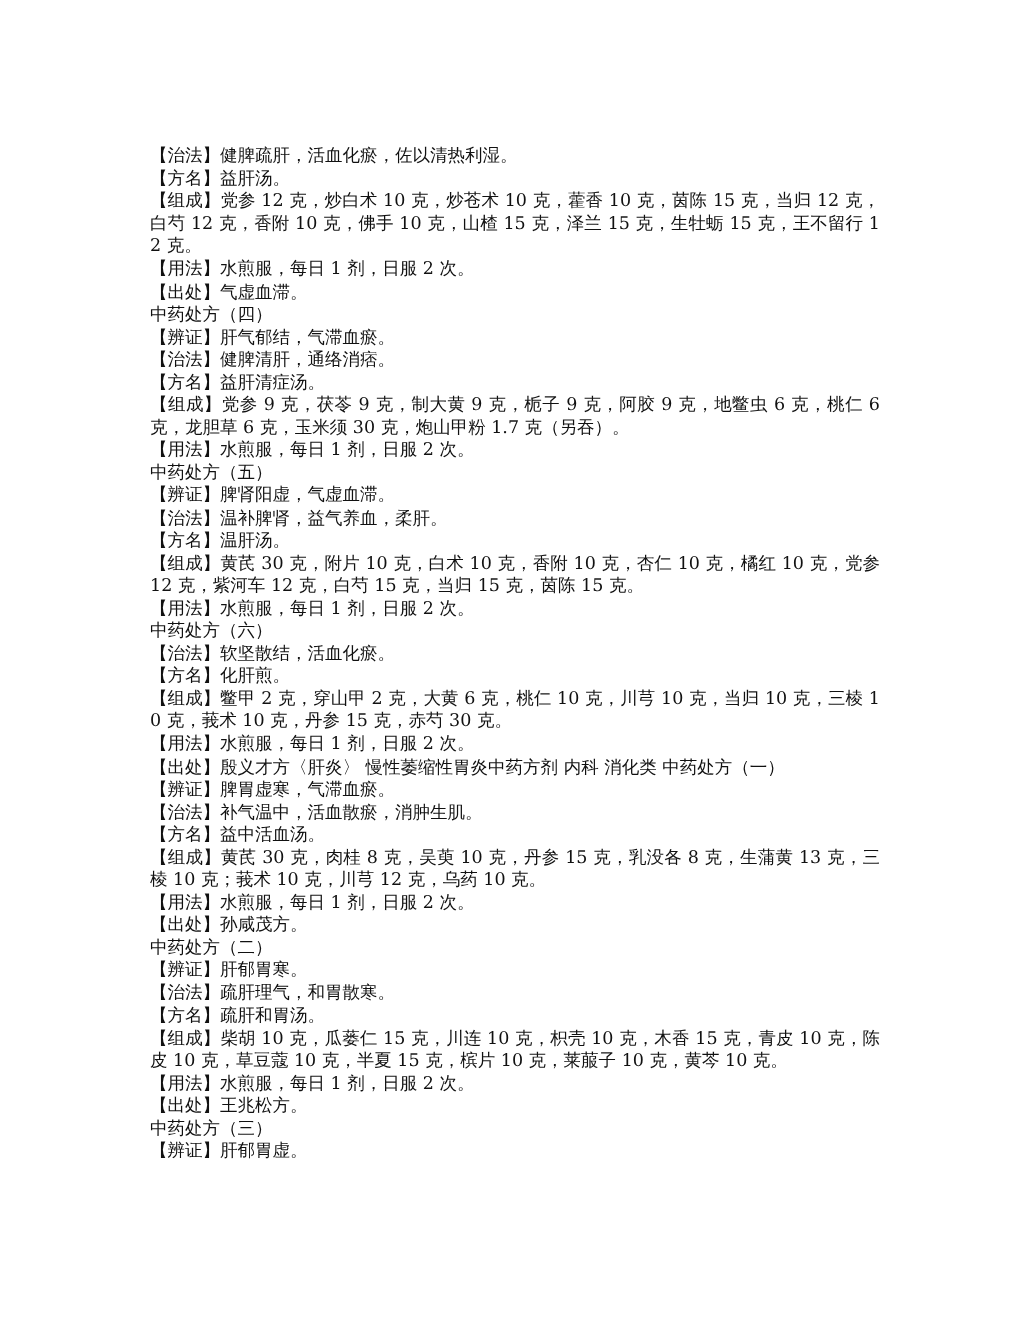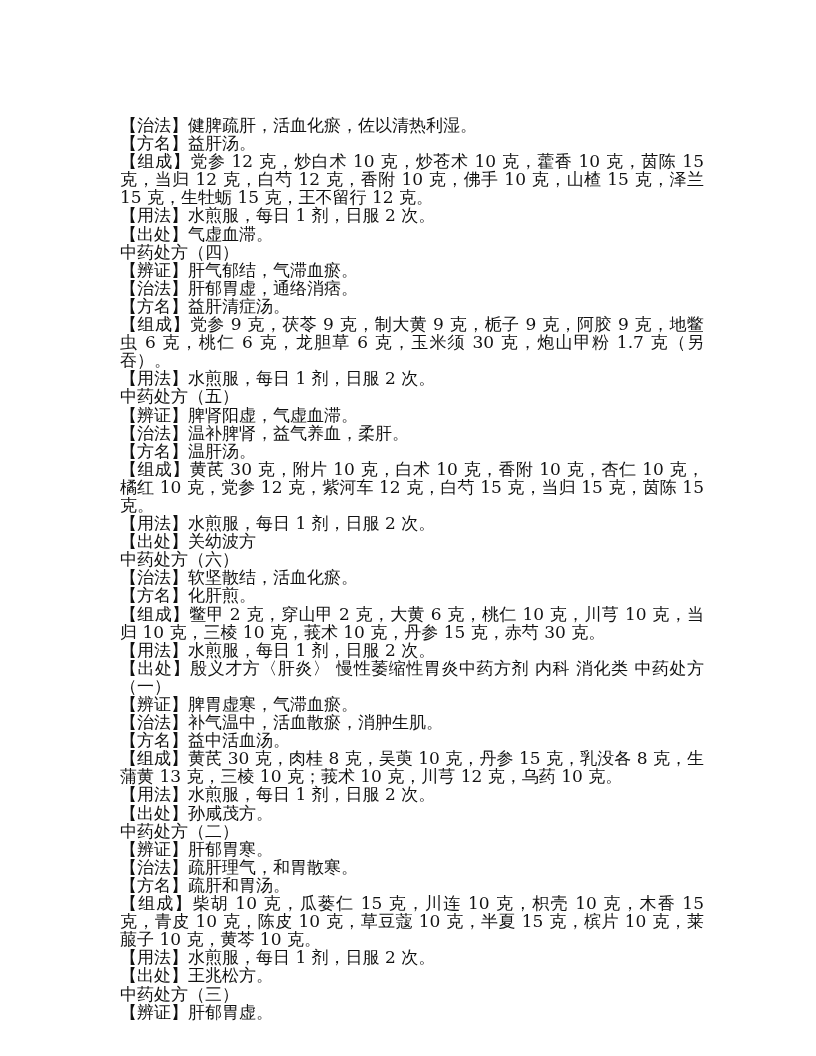--- a/index.html
+++ b/index.html
@@ -3,50 +3,49 @@
   <meta charset="utf-8">
   <style>
     html, body { margin: 0; padding: 0; background: #ffffff; }
     body { width: 816px; height: 1056px; position: relative; overflow: hidden; }
     .page {
       position: absolute;
       left: 120px;
       top: 116px;
       width: 584px;
       font-family: "DejaVu Serif", "Liberation Serif", serif;
-      font-size: 17px;
+      font-size: 14px;
       line-height: 18.1px;
       color: #111111;
     }
     .line { white-space: nowrap; overflow: visible; }
     .wrap { white-space: normal; word-break: break-all; text-align: justify; }
     .tag { }
   </style>
 </head>
 <body>
 
 <div class="page" id="page">
     <div class="line wrap"><span class="tag">【治法】</span><span>健脾疏肝，活血化瘀，佐以清热利湿。</span></div>
     <div class="line wrap"><span class="tag">【方名】</span><span>益肝汤。</span></div>
     <div class="line wrap"><span class="tag">【组成】</span><span>党参 12 克，炒白术 10 克，炒苍术 10 克，藿香 10 克，茵陈 15 克，当归 12 克，白芍 12 克，香附 10 克，佛手 10 克，山楂 15 克，泽兰 15 克，生牡蛎 15 克，王不留行 12 克。</span></div>
     <div class="line wrap"><span class="tag">【用法】</span><span>水煎服，每日 1 剂，日服 2 次。</span></div>
     <div class="line wrap"><span class="tag">【出处】</span><span>气虚血滞。</span></div>
     <div class="line wrap"><span>中药处方（四）</span></div>
     <div class="line wrap"><span class="tag">【辨证】</span><span>肝气郁结，气滞血瘀。</span></div>
-    <div class="line wrap"><span class="tag">【治法】</span><span>肝郁胃虚，通络消痞。</span></div>
+    <div class="line wrap"><span class="tag">【治法】</span><span>健脾清肝，通络消痞。</span></div>
     <div class="line wrap"><span class="tag">【方名】</span><span>益肝清症汤。</span></div>
     <div class="line wrap"><span class="tag">【组成】</span><span>党参 9 克，茯苓 9 克，制大黄 9 克，栀子 9 克，阿胶 9 克，地鳖虫 6 克，桃仁 6 克，龙胆草 6 克，玉米须 30 克，炮山甲粉 1.7 克（另吞）。</span></div>
     <div class="line wrap"><span class="tag">【用法】</span><span>水煎服，每日 1 剂，日服 2 次。</span></div>
     <div class="line wrap"><span>中药处方（五）</span></div>
     <div class="line wrap"><span class="tag">【辨证】</span><span>脾肾阳虚，气虚血滞。</span></div>
     <div class="line wrap"><span class="tag">【治法】</span><span>温补脾肾，益气养血，柔肝。</span></div>
     <div class="line wrap"><span class="tag">【方名】</span><span>温肝汤。</span></div>
     <div class="line wrap"><span class="tag">【组成】</span><span>黄芪 30 克，附片 10 克，白术 10 克，香附 10 克，杏仁 10 克，橘红 10 克，党参 12 克，紫河车 12 克，白芍 15 克，当归 15 克，茵陈 15 克。</span></div>
     <div class="line wrap"><span class="tag">【用法】</span><span>水煎服，每日 1 剂，日服 2 次。</span></div>
-    <div class="line wrap"><span class="tag">【出处】</span><span>关幼波方</span></div>
     <div class="line wrap"><span>中药处方（六）</span></div>
     <div class="line wrap"><span class="tag">【治法】</span><span>软坚散结，活血化瘀。</span></div>
     <div class="line wrap"><span class="tag">【方名】</span><span>化肝煎。</span></div>
     <div class="line wrap"><span class="tag">【组成】</span><span>鳖甲 2 克，穿山甲 2 克，大黄 6 克，桃仁 10 克，川芎 10 克，当归 10 克，三棱 10 克，莪术 10 克，丹参 15 克，赤芍 30 克。</span></div>
     <div class="line wrap"><span class="tag">【用法】</span><span>水煎服，每日 1 剂，日服 2 次。</span></div>
     <div class="line wrap"><span class="tag">【出处】</span><span>殷义才方〈肝炎〉 慢性萎缩性胃炎中药方剂 内科 消化类 中药处方（一）</span></div>
     <div class="line wrap"><span class="tag">【辨证】</span><span>脾胃虚寒，气滞血瘀。</span></div>
     <div class="line wrap"><span class="tag">【治法】</span><span>补气温中，活血散瘀，消肿生肌。</span></div>
     <div class="line wrap"><span class="tag">【方名】</span><span>益中活血汤。</span></div>
     <div class="line wrap"><span class="tag">【组成】</span><span>黄芪 30 克，肉桂 8 克，吴萸 10 克，丹参 15 克，乳没各 8 克，生蒲黄 13 克，三棱 10 克；莪术 10 克，川芎 12 克，乌药 10 克。</span></div>

